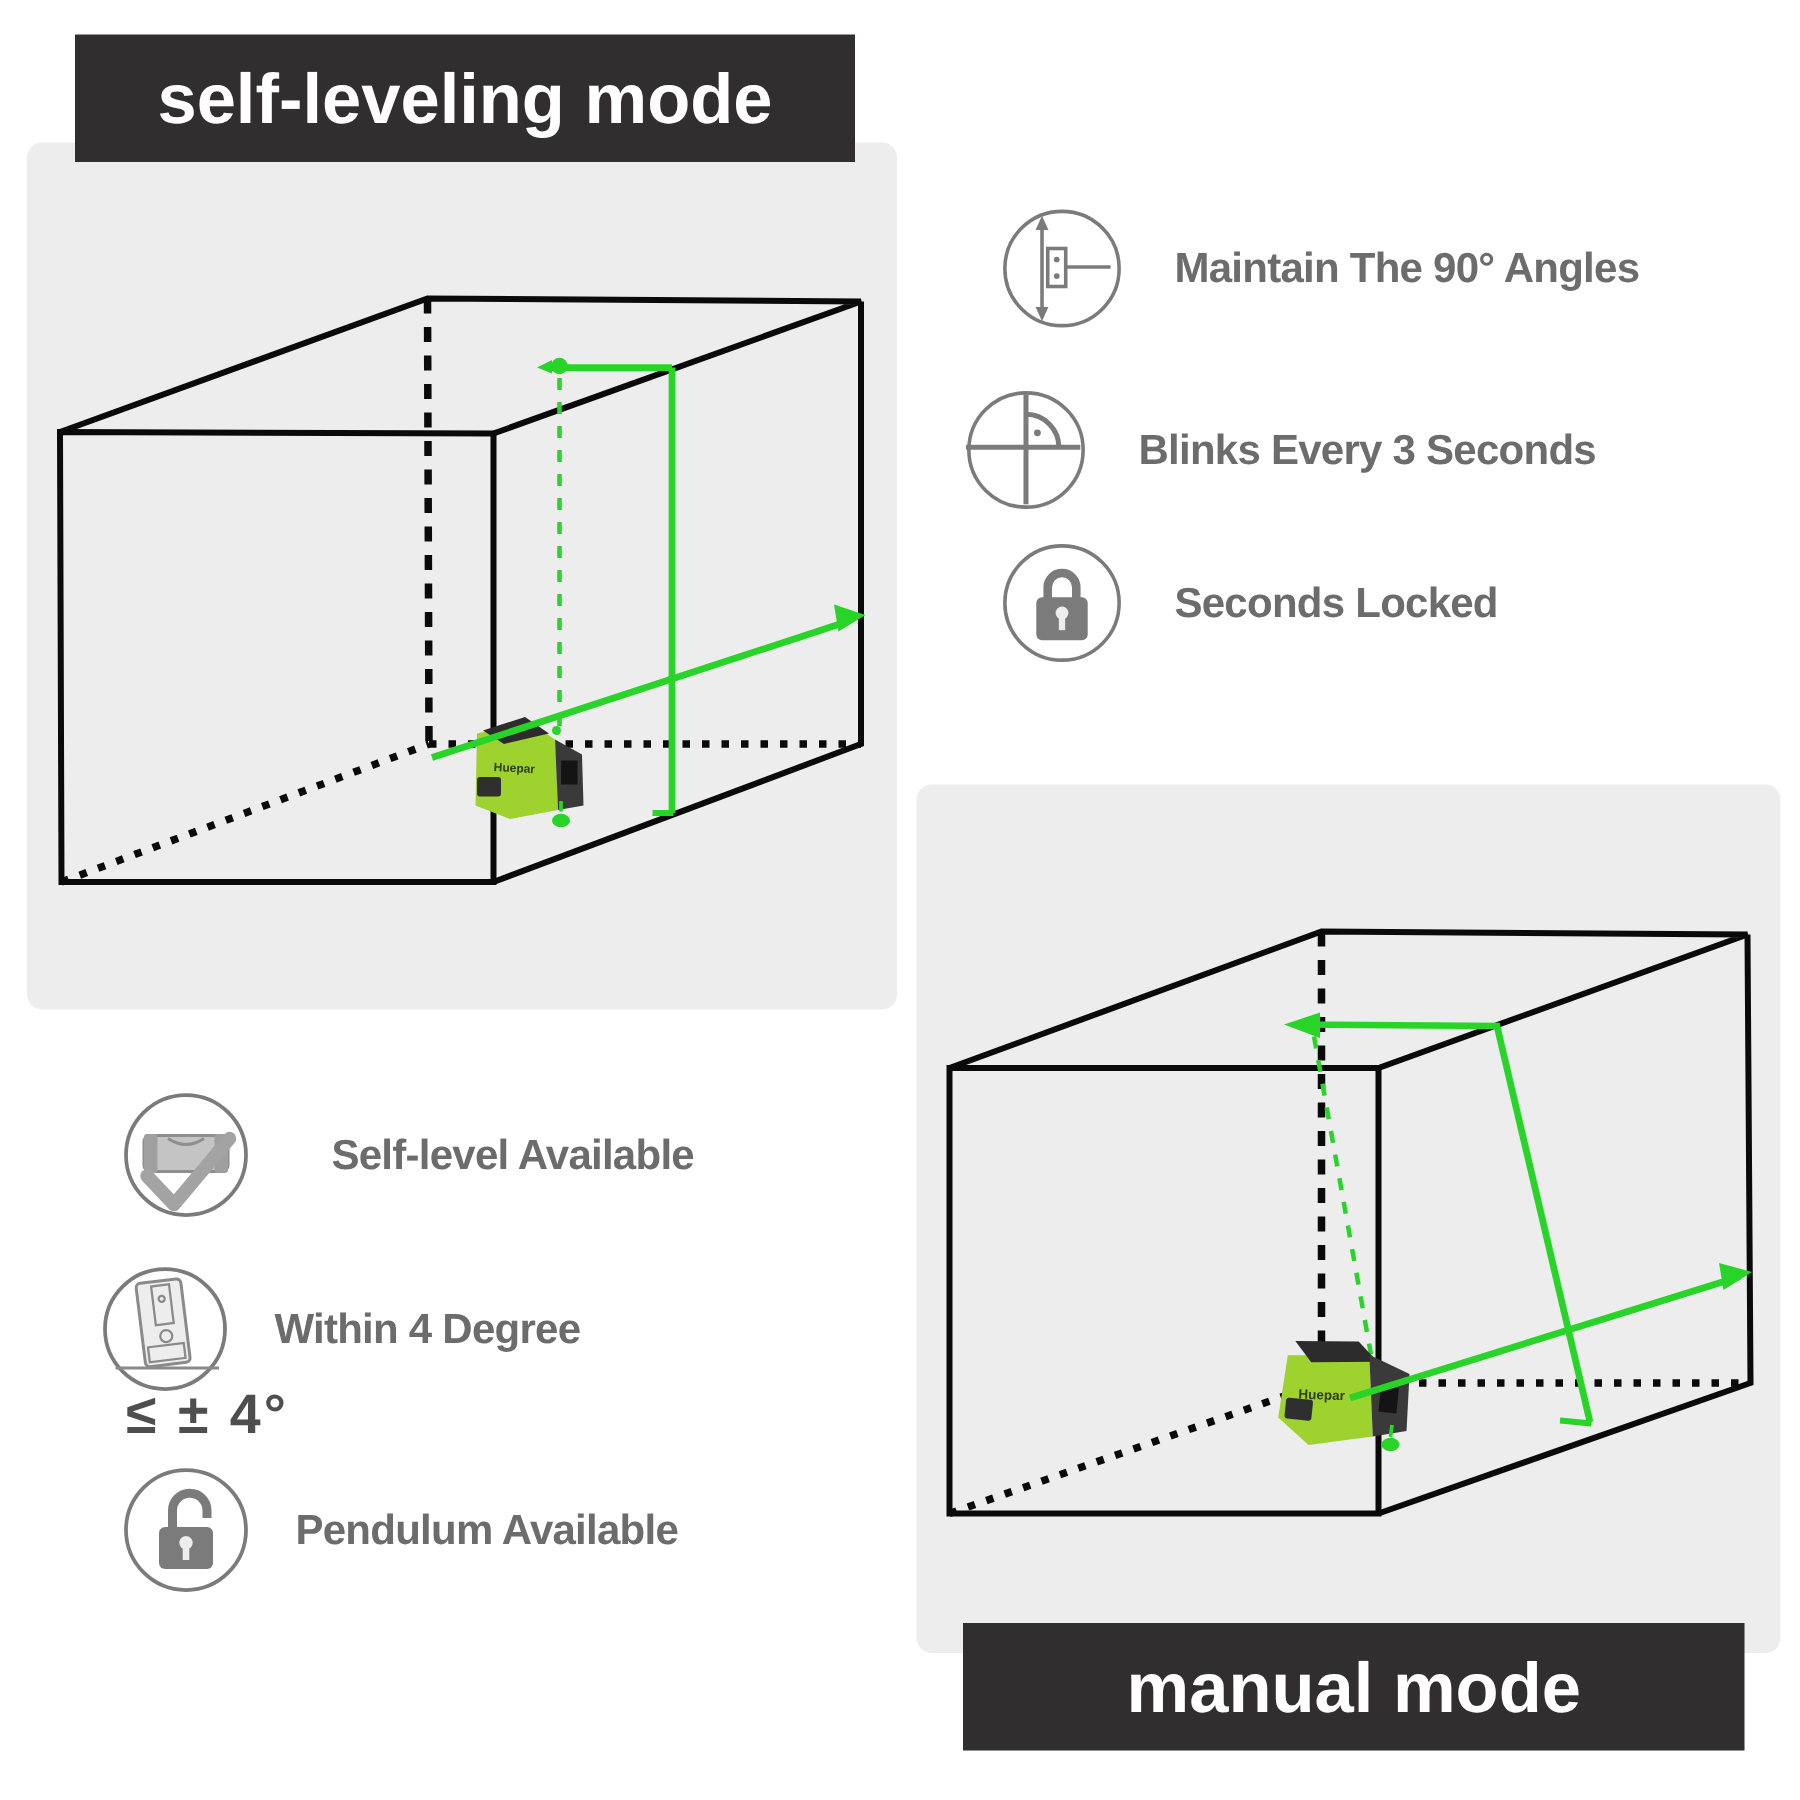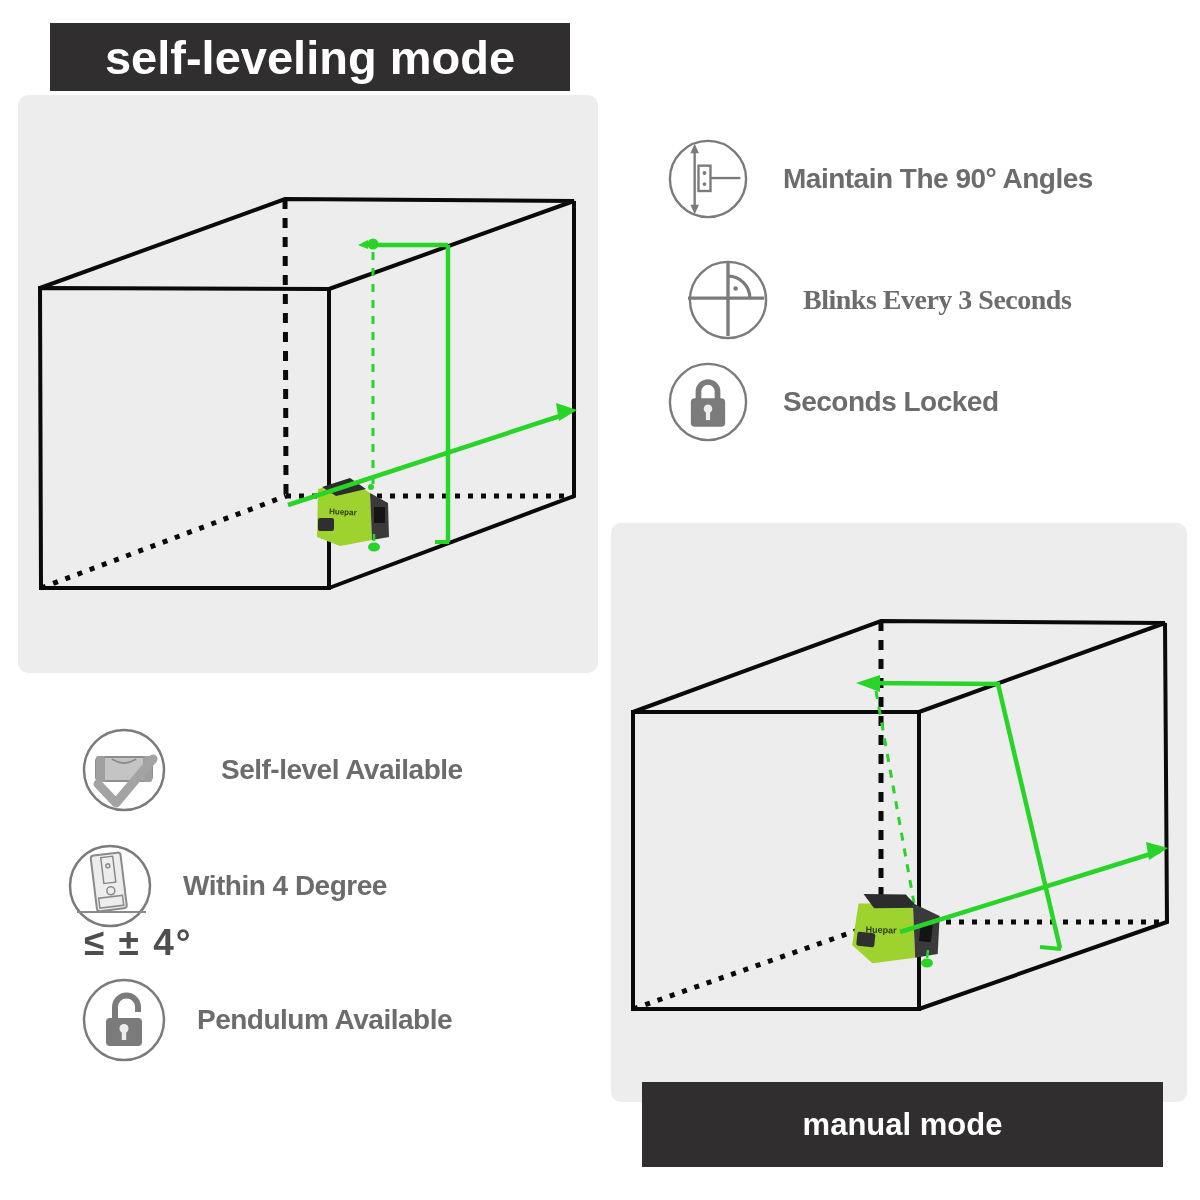--- a/index.html
+++ b/index.html
@@ -9,22 +9,22 @@
   }
   .panel{position:absolute;background:#ededed;border-radius:10px;}
   #panel-left{left:18px;top:95px;width:580px;height:578px;}
   #panel-right{left:611px;top:523px;width:576px;height:579px;}
   .scene{position:absolute;left:0;top:0;}
   .banner{
     position:absolute;background:#312e2f;color:#ffffff;
     display:flex;align-items:center;justify-content:center;
     font-weight:bold;z-index:5;
   }
-  #banner-top{left:50px;top:23px;width:520px;height:68px;font-size:47px;}
-  #banner-bottom{left:642px;top:1082px;width:521px;height:85px;font-size:31px;}
+  #banner-top{left:50px;top:23px;width:520px;height:85px;font-size:47px;}
+  #banner-bottom{left:642px;top:1082px;width:521px;height:85px;font-size:47px;}
   .feature{position:absolute;display:flex;align-items:center;z-index:4;}
   .feature .ic{flex:0 0 auto;}
   .feature .gap-r{width:35px;flex:0 0 auto;}
   .feature .gap-l{width:31px;flex:0 0 auto;}
   .feature-label{
     font-weight:bold;font-size:28px;letter-spacing:-0.5px;
     color:#6c6c6c;white-space:nowrap;
   }
   #note-4deg{
     position:absolute;left:84px;top:922px;font-size:37px;font-weight:600;
@@ -128,21 +128,21 @@
       <polygon points="28,5 23.5,15 32.5,15"></polygon>
       <polygon points="28,79 23.5,69 32.5,69"></polygon>
       <circle cx="38.3" cy="35.7" r="2"></circle>
       <circle cx="38.3" cy="47.3" r="2"></circle>
     </g>
   </svg>
   <span class="gap-r"></span>
   <span class="feature-label">Maintain The 90° Angles</span>
 </div>
 
-<div class="feature" style="left:688px;top:260px;font-family:Liberation Serif, serif;">
+<div class="feature" style="left:644px;top:260px;">
   <svg class="ic" width="80" height="80" viewBox="0 0 84 84">
     <g stroke="#7b7b7b" fill="none">
       <circle cx="42" cy="42" r="40" stroke-width="2.5"></circle>
       <path d="M0,40 L80,40" stroke-width="3.5"></path>
       <path d="M42,3 L42,80" stroke-width="3.5"></path>
       <path d="M42,17 A23,23 0 0 1 65,40" stroke-width="3.5"></path>
     </g>
     <circle cx="50" cy="30" r="2.4" fill="#7b7b7b"></circle>
   </svg>
   <span class="gap-r"></span>

